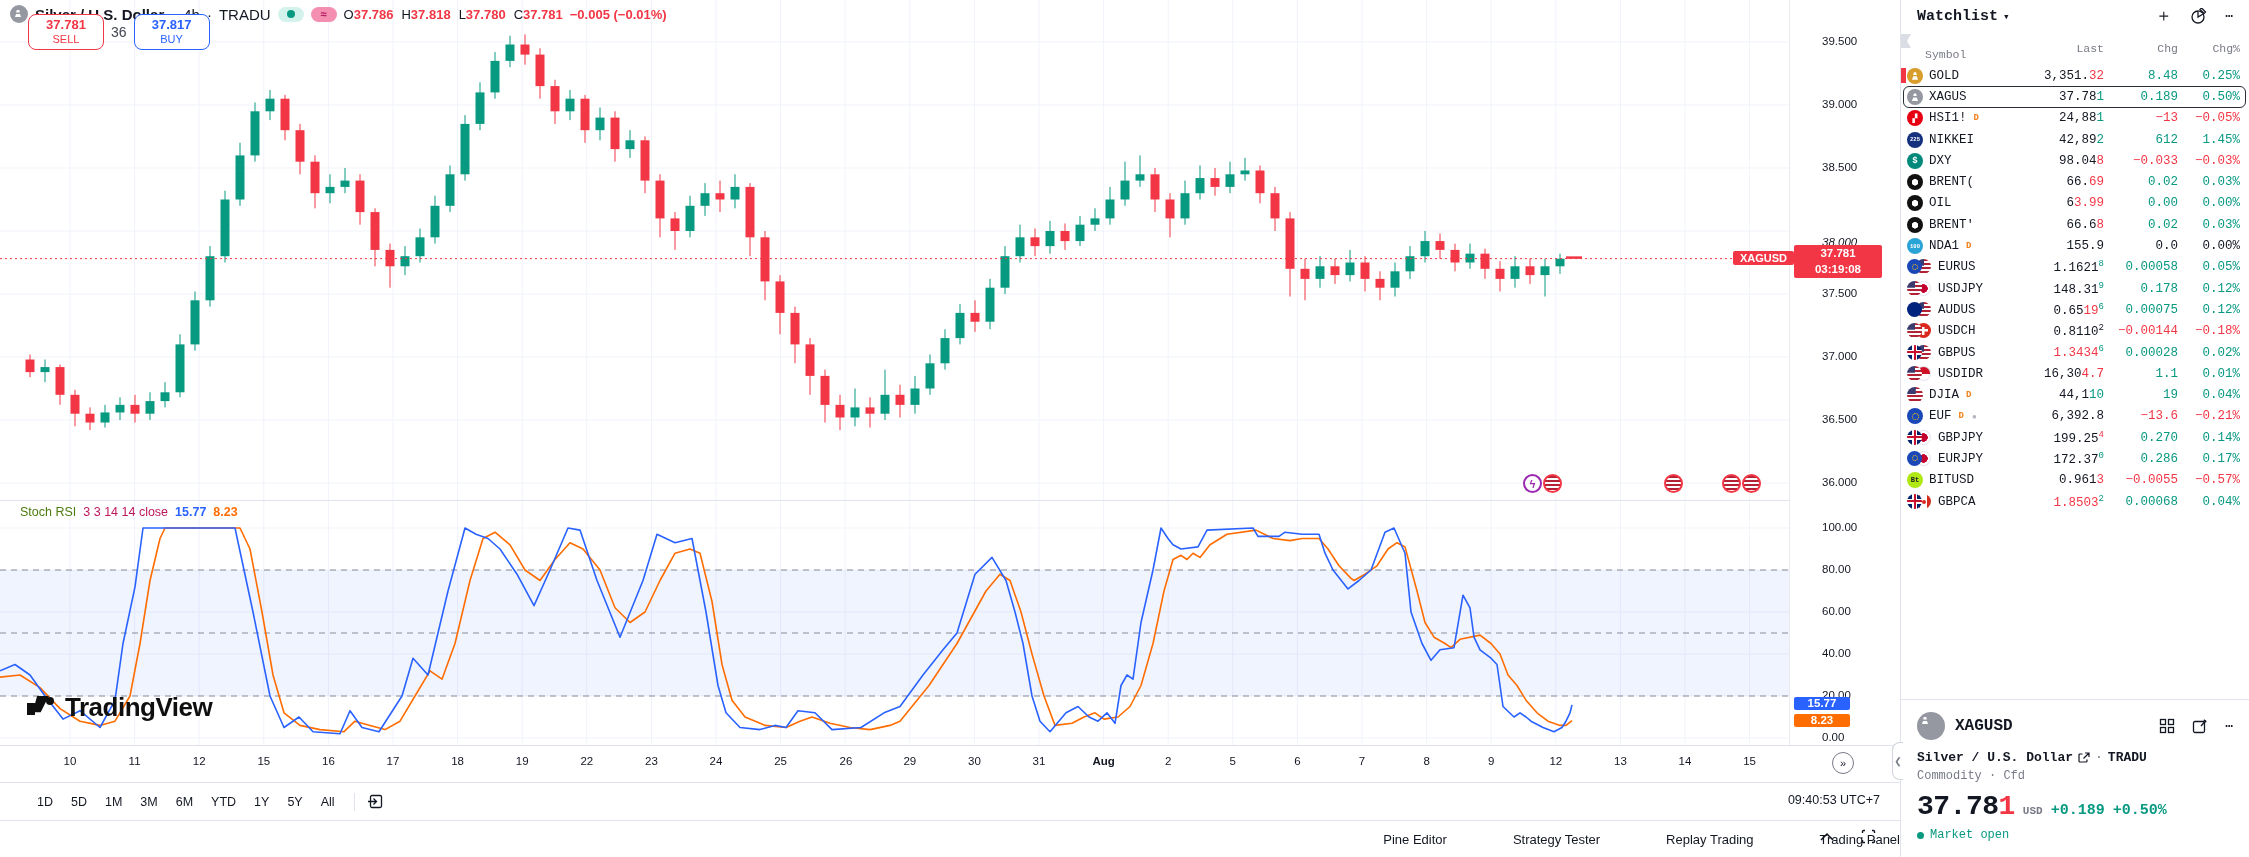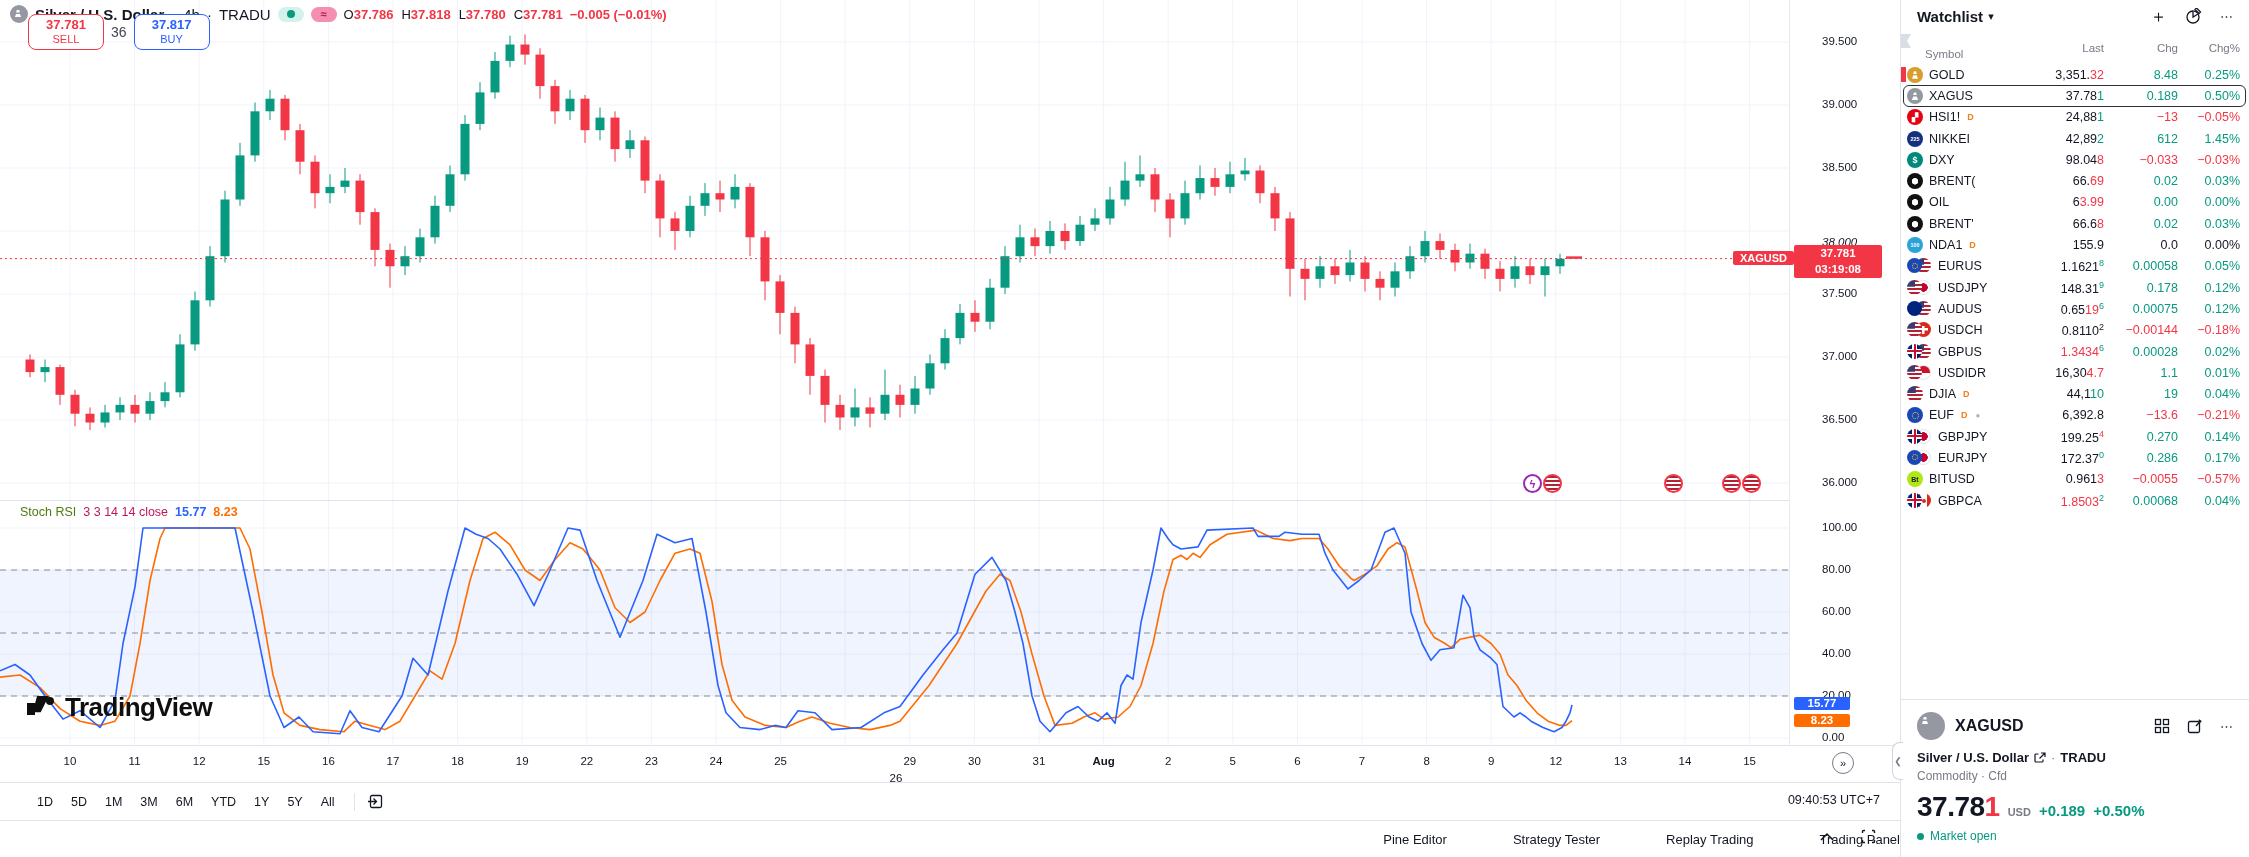--- a/index.html
+++ b/index.html
@@ -59,21 +59,21 @@
   .range-btn { font-size:12.5px; color:#131722; padding:4px 9px; border-radius:4px; cursor:pointer; }
   .tb-div { width:1px; height:18px; background:#e0e3eb; margin:0 8px; }
   .goto-date { margin-left:2px; cursor:pointer; display:flex; }
   .clock { position:absolute; right:20px; top:10px; font-size:12.5px; color:#131722; cursor:pointer; }
 
   .bottom-tabs { position:absolute; left:0; top:821px; width:1900px; height:36px; display:flex; align-items:center; gap:66px; padding-left:38px;justify-content:flex-end; }
   .b-tab { font-size:13px; color:#131722; cursor:pointer; }
   .bt-icons { position:absolute; right:24px; top:8px; display:flex; gap:26px; align-items:center; }
 
   
-  .watchlist { position:absolute; left:1900px; top:0; width:348px; height:857px; border-left:1px solid #e0e3eb; background:#fff; }
+  .watchlist { position:absolute; left:1900px; top:0; width:348px; height:857px; border-left:1px solid #e0e3eb; background:#fff;font-family:Liberation Mono, monospace; }
   .wl-header { display:flex; align-items:center; padding:8px 14px 6px 16px; }
   .wl-title { font-size:15px; font-weight:700; }
   .wl-caret { font-size:11px; color:#131722; margin-left:5px; cursor:pointer; }
   .wl-hicons { margin-left:auto; display:flex; gap:18px; align-items:center; }
   .wl-hicons .ic { cursor:pointer; color:#131722; font-size:17px; line-height:1; display:flex; }
   .wl-cols { display:flex; align-items:center; padding:4px 8px 4px 6px; font-size:11.5px; color:#787b86; position:relative; }
   .col-sym { flex:1; padding-left:18px;margin-top:13px; }
   .col-num { text-align:right; }
   .c-last { width:86px; } .c-chg { width:74px; } .c-pct { width:62px; }
   .wl-wedge { position:absolute; left:0; top:3px; width:10px; height:14px; background:#d1d4dc; clip-path:polygon(0 0,100% 0,60% 50%,100% 100%,0 100%); opacity:.8; }
@@ -487,21 +487,21 @@
         <span class="ta-label" style="left: 199.2px;">12</span>
         <span class="ta-label" style="left: 263.8px;">15</span>
         <span class="ta-label" style="left: 328.4px;">16</span>
         <span class="ta-label" style="left: 393px;">17</span>
         <span class="ta-label" style="left: 457.6px;">18</span>
         <span class="ta-label" style="left: 522.2px;">19</span>
         <span class="ta-label" style="left: 586.8px;">22</span>
         <span class="ta-label" style="left: 651.4px;">23</span>
         <span class="ta-label" style="left: 716px;">24</span>
         <span class="ta-label" style="left: 780.6px;">25</span>
-        <span class="ta-label" style="left: 896px; margin-top: 17px;">26</span>
+        <span class="ta-label" style="left: 846px;">26</span>
         <span class="ta-label" style="left: 909.8px;">29</span>
         <span class="ta-label" style="left: 974.4px;">30</span>
         <span class="ta-label" style="left: 1039px;">31</span>
         <span class="ta-label bold" style="left: 1103.6px;">Aug</span>
         <span class="ta-label" style="left: 1168.2px;">2</span>
         <span class="ta-label" style="left: 1232.8px;">5</span>
         <span class="ta-label" style="left: 1297.4px;">6</span>
         <span class="ta-label" style="left: 1362px;">7</span>
         <span class="ta-label" style="left: 1426.6px;">8</span>
         <span class="ta-label" style="left: 1491.2px;">9</span>

